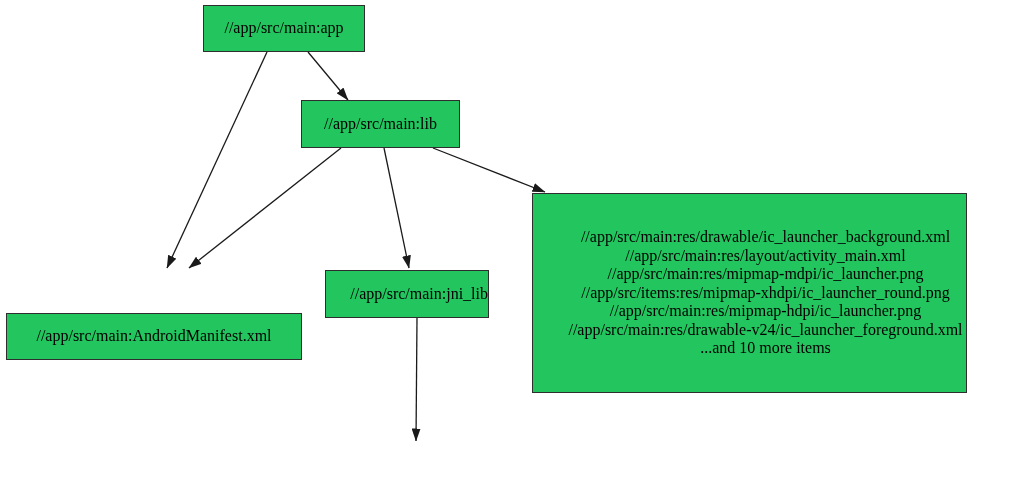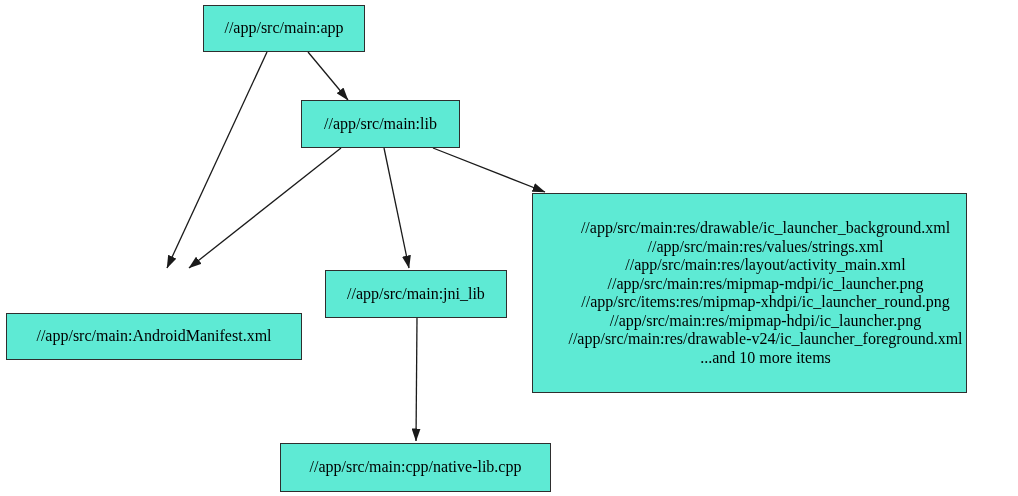--- a/index.html
+++ b/index.html
@@ -25,21 +25,21 @@
     z-index: 1;
   }
   .edges line {
     stroke: #1a1a1a;
     stroke-width: 1.3;
   }
   .node {
     position: absolute;
     box-sizing: border-box;
     border: 1.5px solid #2e2e2e;
-    background: #5eead4;
+    background: #22c55e;
     display: flex;
     align-items: center;
     justify-content: center;
     text-align: center;
     font-size: 16px;
     line-height: 18.5px;
     z-index: 2;
     white-space: nowrap;
   }
   .node.multiline {
@@ -74,32 +74,28 @@
   </div>
 
   <div class="node" style="left:301px; top:100px; width:159px; height:48px;">
     <span>//app/src/main:lib</span>
   </div>
 
   <div class="node" style="left:6px; top:270px; width:296px; height:47px;margin-top:43px;">
     <span>//app/src/main:AndroidManifest.xml</span>
   </div>
 
-  <div class="node" style="left:325px; top:270px; width:182px; height:48px;">
+  <div class="node" style="left:325px; top:270px; width:164px; height:48px;justify-content:flex-end;">
     <span>//app/src/main:jni_lib</span>
   </div>
 
   <div class="node multiline" style="left:532px; top:193px; width:435px; height:200px;padding-left:32px;">
     <span class="line">//app/src/main:res/drawable/ic_launcher_background.xml</span>
-    <span class="line">//app/src/main:res/values/strings.xml</span>
     <span class="line">//app/src/main:res/layout/activity_main.xml</span>
     <span class="line">//app/src/main:res/mipmap-mdpi/ic_launcher.png</span>
     <span class="line">//app/src/items:res/mipmap-xhdpi/ic_launcher_round.png</span>
     <span class="line">//app/src/main:res/mipmap-hdpi/ic_launcher.png</span>
     <span class="line">//app/src/main:res/drawable-v24/ic_launcher_foreground.xml</span>
     <span class="line">...and 10 more items</span>
   </div>
 
-  <div class="node" style="left:280px; top:443px; width:271px; height:49px;">
-    <span>//app/src/main:cpp/native-lib.cpp</span>
-  </div>
 
 </div>
 
 </body></html>

